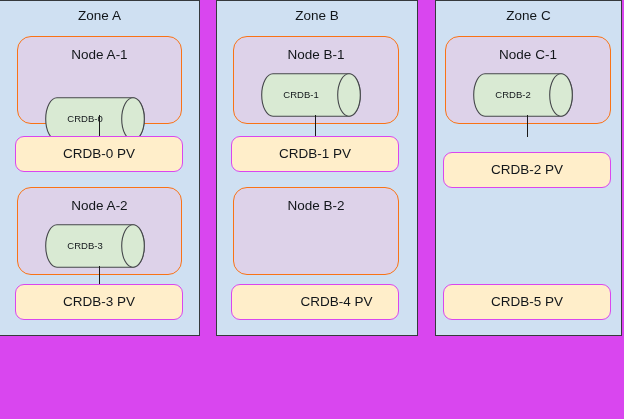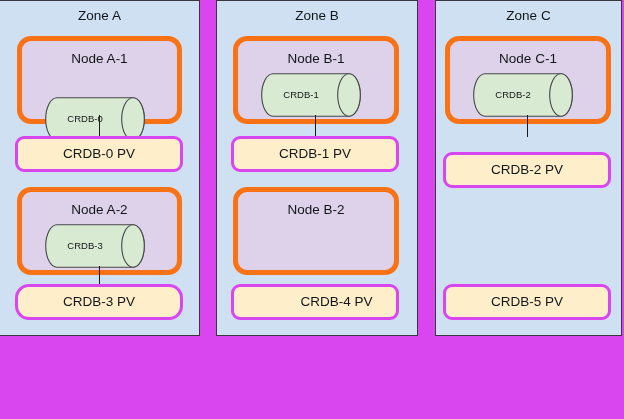--- a/index.html
+++ b/index.html
@@ -40,41 +40,41 @@
     font-size: 13.5px;
     color: #12161a;
     line-height: 16px;
     white-space: nowrap;
   }
 
   
   .node {
     position: absolute;
     background: #ddd2e9;
-    border: 5px solid #f97316;
+    border: 1px solid #f97316;
     border-radius: 14px;
     box-sizing: border-box;
   }
   .node-title {
     position: absolute;
     left: 0;
     right: 0;
     top: 10px;
     text-align: center;
     font-size: 13.5px;
     color: #12161a;
     line-height: 16px;
     white-space: nowrap;
   }
 
   
   .pv {
     position: absolute;
     background: #ffeeca;
-    border: 3px solid #d946ef;
+    border: 1px solid #d946ef;
     border-radius: 9px;
     box-sizing: border-box;
     display: flex;
     align-items: center;
     justify-content: center;
   }
   .pv-label {
     font-size: 13.5px;
     color: #12161a;
     line-height: 16px;
@@ -140,21 +140,21 @@
     <div class="node-title">Node A-2</div>
   </div>
   <div class="pod" style="left:45px; top:224px; width:110px; height:44px;">
     <svg width="110" height="44" viewBox="0 0 110 44">
       <path d="M12,0.7 H88 A11.3,21.3 0 0 1 88,43.3 H12 A11.3,21.3 0 0 1 12,0.7 Z" fill="#d9ead3" stroke="#45474b" stroke-width="1.1"></path>
       <path d="M88,0.7 A11.3,21.3 0 0 0 88,43.3 A11.3,21.3 0 0 0 88,0.7 Z" fill="#d9ead3" stroke="#45474b" stroke-width="1.1"></path>
     </svg>
     <div class="pod-label" style="width:80px;">CRDB-3</div>
   </div>
   <div class="connector" style="left:99px; top:266px; height:20px;"></div>
-  <div class="pv" style="left:15px; top:284px; width:168px; height:36px;border-radius:14px;">
+  <div class="pv" style="left:15px; top:284px; width:168px; height:36px;">
     <span class="pv-label">CRDB-3 PV</span>
   </div>
 
   <div class="zone" style="left:216px; top:0px; width:202px; height:336px;">
     <div class="zone-title">Zone B</div>
   </div>
 
   <div class="node" style="left:233px; top:36px; width:166px; height:88px;">
     <div class="node-title">Node B-1</div>
   </div>

